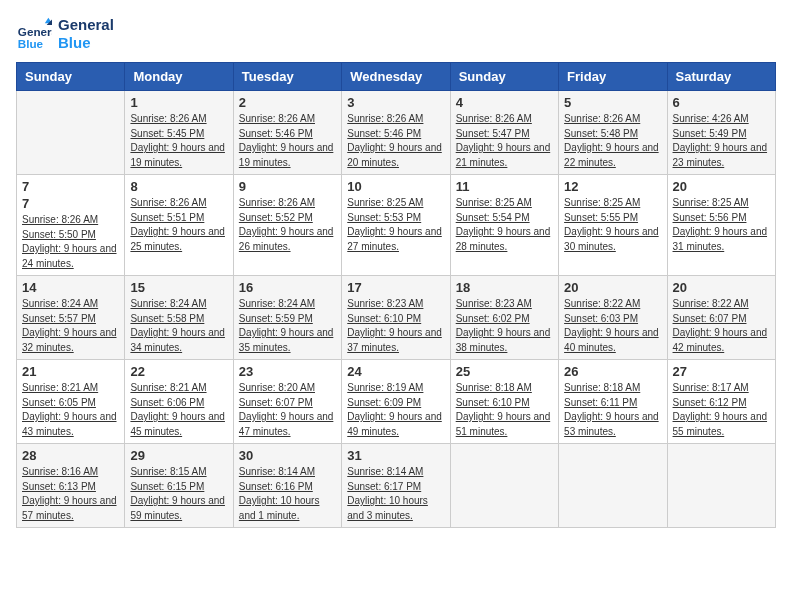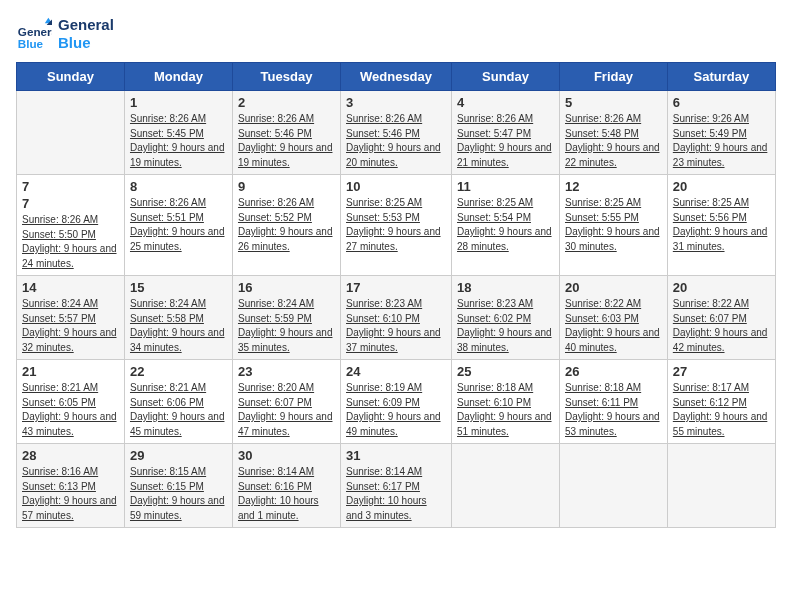--- a/index.html
+++ b/index.html
@@ -38,22 +38,22 @@
       color: #555;
     }
     table {
       width: 100%;
       border-collapse: collapse;
       font-size: 11px;
     }
     thead th {
       background-color: #2a5db0;
       color: #fff;
-      padding: 6px 19px;
-      text-align: center;
+      padding: 6px 8px;
+      text-align: left;
       font-size: 13px;
       font-weight: bold;
       border: 1px solid #1e4a9a;
     }
     tbody td {
       border: 1px solid #ccc;
       vertical-align: top;
       padding: 4px 5px;
       height: 80px;
       width: 14.28%;
@@ -145,21 +145,21 @@
         </td>
         <td>
           <span class="day-number">5</span>
           <div class="day-info">Sunrise: 8:26 AM
 Sunset: 5:48 PM
 Daylight: 9 hours
 and 22 minutes.</div>
         </td>
         <td>
           <span class="day-number">6</span>
-          <div class="day-info">Sunrise: 9:26 AM
+          <div class="day-info">Sunrise: 4:26 AM
 Sunset: 5:49 PM
 Daylight: 9 hours
 and 23 minutes.</div>
         </td>
       </tr>
       <tr>
         <td>
           <span class="day-number">7</span>
           <span class="day-number">7</span>
           <div class="day-info">Sunrise: 8:26 AM

